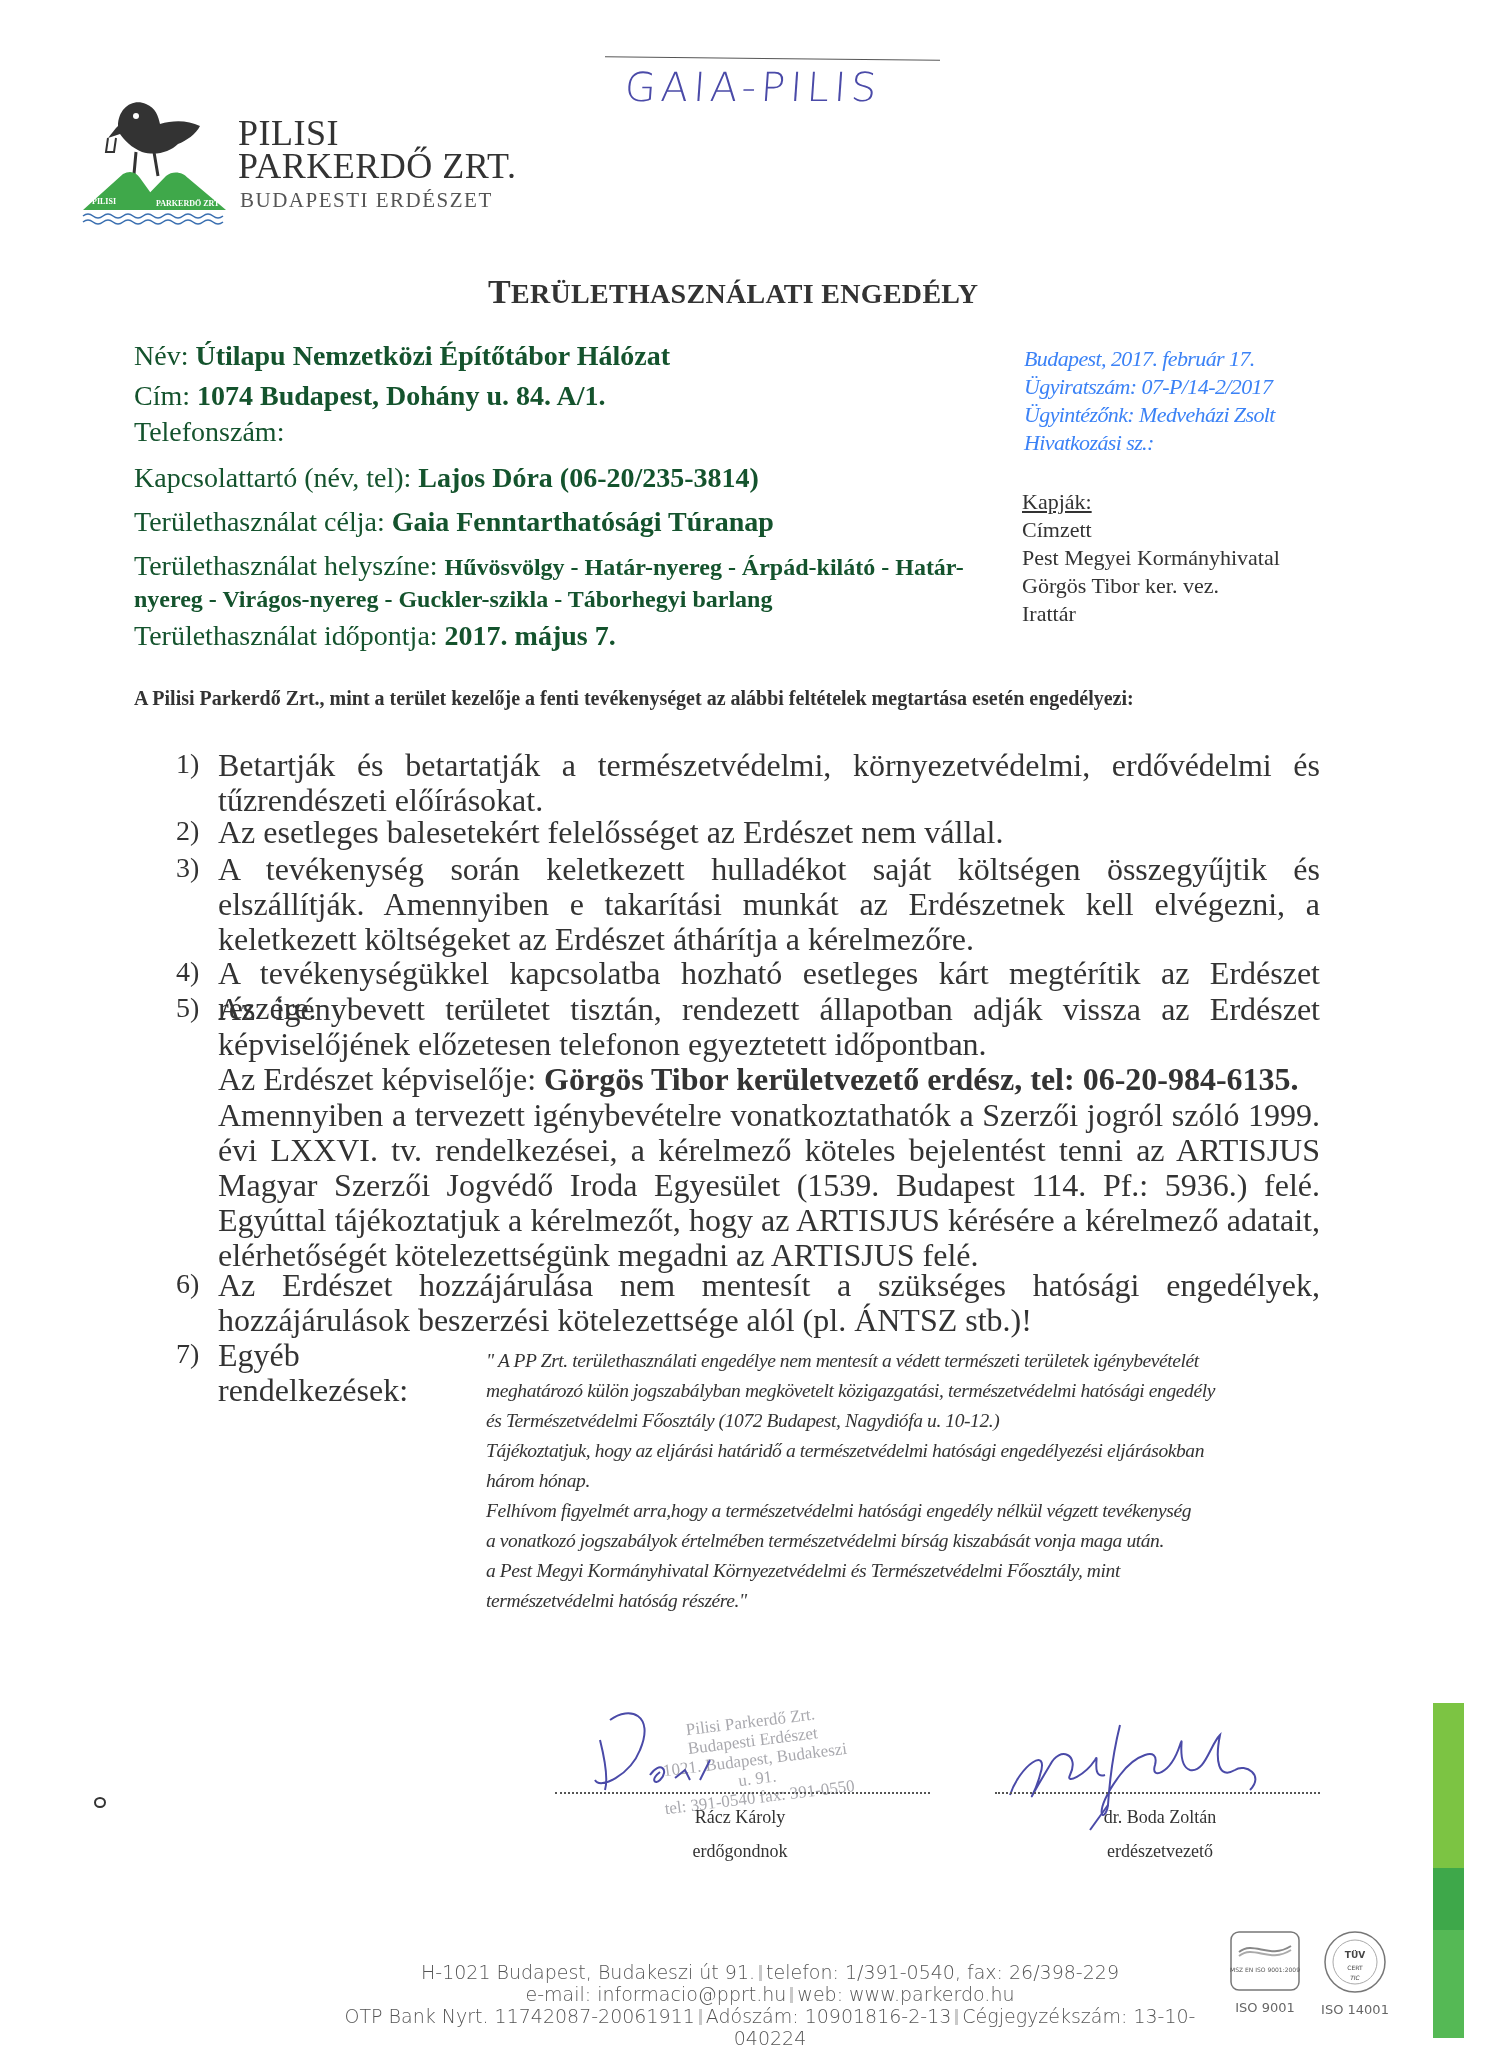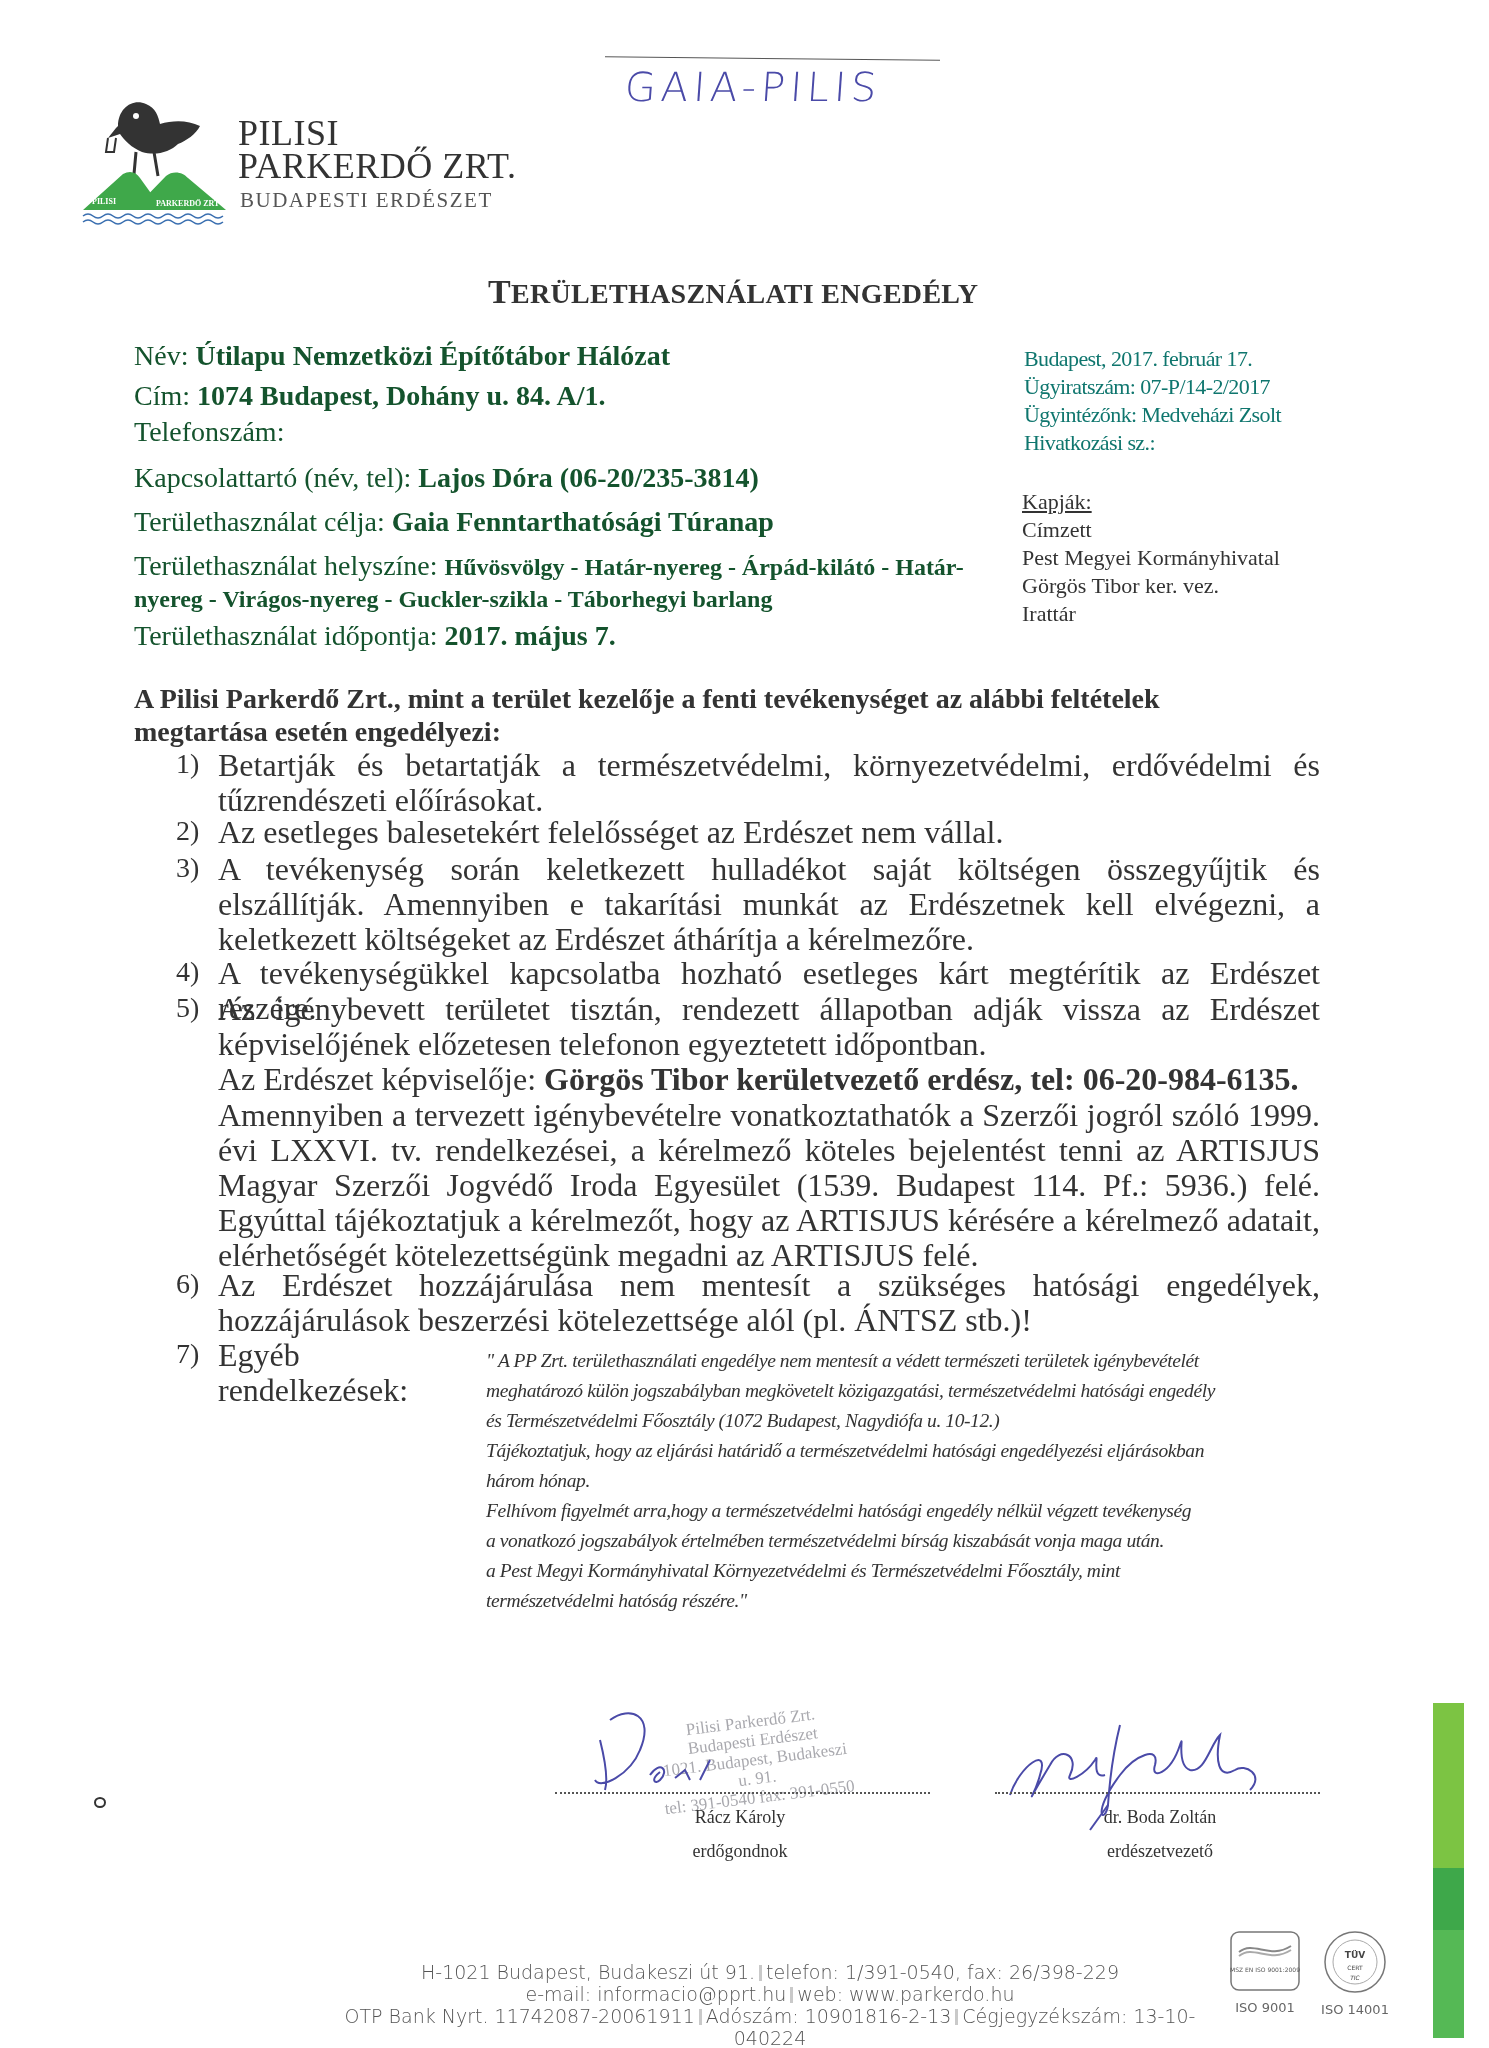--- a/index.html
+++ b/index.html
@@ -22,26 +22,26 @@
   
   .doc-title { left: 488px; top: 273px; font-size: 28px; font-weight: bold; letter-spacing: 0.3px; color: #333; }
   .doc-title .big { font-size: 34px; }
 
   
   .info { left: 134px; font-size: 28px; line-height: 32px; color: #14532d; white-space: nowrap; }
   .info b { font-weight: bold; }
   .info .sm { font-size: 24px; }
 
   
-  .meta { left: 1024px; font-size: 22px; line-height: 26px; color: #0f766e; letter-spacing: -0.6px; white-space: nowrap; }
+  .meta { left: 1024px; font-size: 22px; line-height: 26px; color: #3b82f6; letter-spacing: -0.6px; white-space: nowrap; font-style: italic; }
   .recip { left: 1022px; font-size: 22px; line-height: 28px; color: #333; white-space: nowrap; }
   .recip u { text-decoration: underline; }
 
   
-  .intro { left: 134px; top: 682px; width: 1130px; font-size: 28px; line-height: 33px; font-weight: bold; color: #333; }
+  .intro { left: 134px; top: 682px; width: 1130px; font-size: 20px; line-height: 33px; font-weight: bold; color: #333; }
   .item-num { font-size: 28px; left: 176px; color: #333; }
   .item-text { left: 218px; width: 1102px; font-size: 32px; line-height: 35px; text-align: justify; color: #333; }
   .item-text b { font-weight: bold; }
 
   .quote { left: 486px; width: 850px; font-family: "Liberation Serif", serif; font-style: italic; font-size: 19.5px; line-height: 30px; color: #333; letter-spacing: -0.4px; }
 
   
   .sig-dots { height: 0; border-top: 2px dotted #555; }
   .sig-name { font-size: 18px; line-height: 34px; text-align: center; color: #333; }
   .stamp { left: 655px; top: 1712px; width: 200px; font-size: 17px; line-height: 19px; color: #9a9aa0; text-align: center; transform: rotate(-7deg); opacity: 0.85; }

